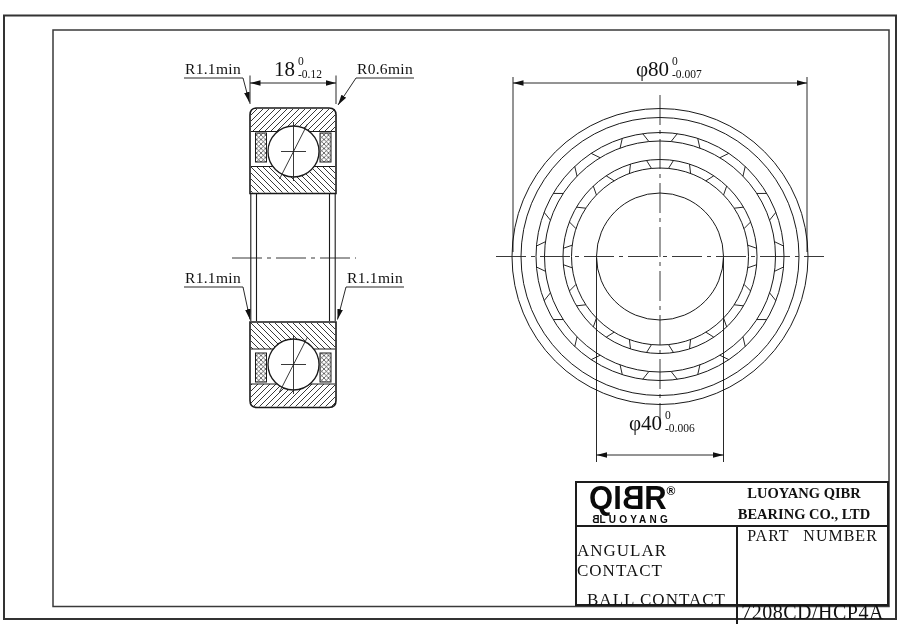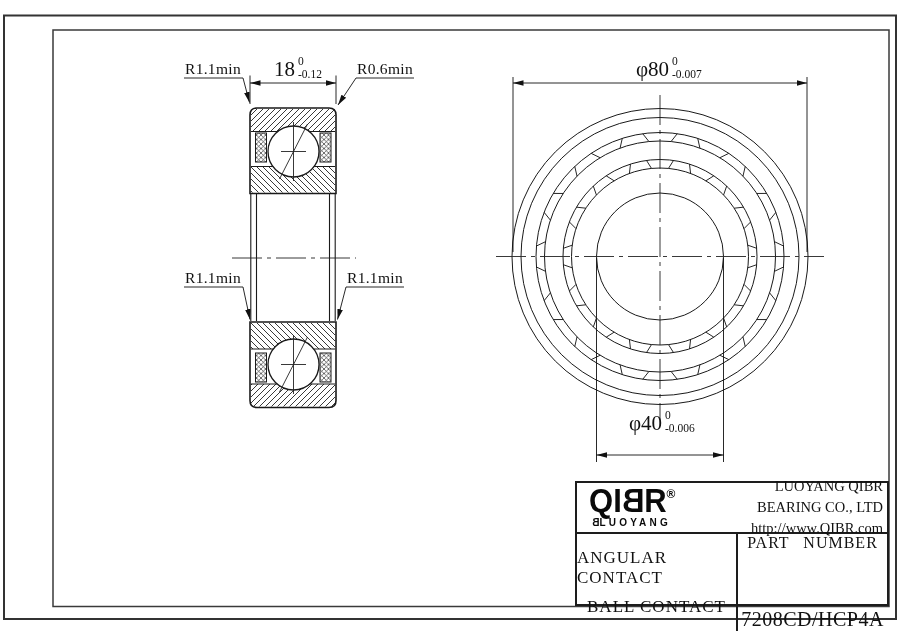--- a/index.html
+++ b/index.html
@@ -18,21 +18,21 @@
   #titleblock{position:absolute;left:575px;top:481px;width:314px;height:125px;
       border:2px solid #1d1d1d;box-sizing:border-box;display:flex;flex-direction:column;background:#fff;}
   .tb-top{height:51px;border-bottom:2px solid #1d1d1d;display:flex;align-items:center;box-sizing:border-box;}
   .tb-logo{width:148px;padding-left:12px;box-sizing:border-box;color:#0a0a0a;}
   .tb-logo .word{font-family:"Liberation Sans",sans-serif;font-weight:bold;font-size:31px;
       letter-spacing:0;line-height:.85;display:inline-block;transform:scaleY(1.05);}
   .tb-logo .reg{font-family:"Liberation Sans",sans-serif;font-size:12px;font-weight:bold;vertical-align:14px;}
   .flip{display:inline-block;transform:scaleX(-1);}
   .tb-sub{font-family:"Liberation Sans",sans-serif;font-weight:bold;font-size:10px;letter-spacing:3.2px;margin-top:1px;}
   .tb-sub .flip{transform:scaleX(-1);}
-  .tb-company{flex:1;text-align:right;font-size:14.5px;line-height:1.45;color:#111;padding-right:4px;}
+  .tb-company{flex:1;text-align:center;font-size:14.5px;line-height:1.45;color:#111;padding-right:4px;font-weight:bold;}
   .tb-bottom{flex:1;display:flex;}
   .tb-product{width:161px;border-right:2px solid #1d1d1d;box-sizing:border-box;display:flex;
       flex-direction:column;align-items:center;justify-content:center;gap:9px;
       font-size:17px;letter-spacing:1px;color:#111;}
   .tb-part{flex:1;display:flex;flex-direction:column;align-items:center;justify-content:flex-end;gap:8px;color:#111;}
   .tb-part-label{font-size:16px;letter-spacing:1px;word-spacing:9px;}
   .tb-part-num{font-size:20px;letter-spacing:.5px;margin-top:48px;}
 </style>
 </head>
 <body>
@@ -218,21 +218,20 @@
 <div id="titleblock">
   <div class="tb-top">
     <div class="tb-logo">
       <div>
         <span class="word"><span>Q</span><span>I</span><span class="flip">B</span><span>R</span></span><span class="reg">®</span>
       </div>
       <div class="tb-sub"><span class="flip">B</span><span>LUOYANG</span></div>
     </div>
     <div class="tb-company">
       <div>LUOYANG QIBR BEARING CO., LTD</div>
-      <div>http://www.QIBR.com</div>
     </div>
   </div>
   <div class="tb-bottom">
     <div class="tb-product">
       <div>ANGULAR CONTACT</div>
       <div>BALL CONTACT</div>
     </div>
     <div class="tb-part">
       <div class="tb-part-label">PART NUMBER</div>
       <div class="tb-part-num">7208CD/HCP4A</div>

